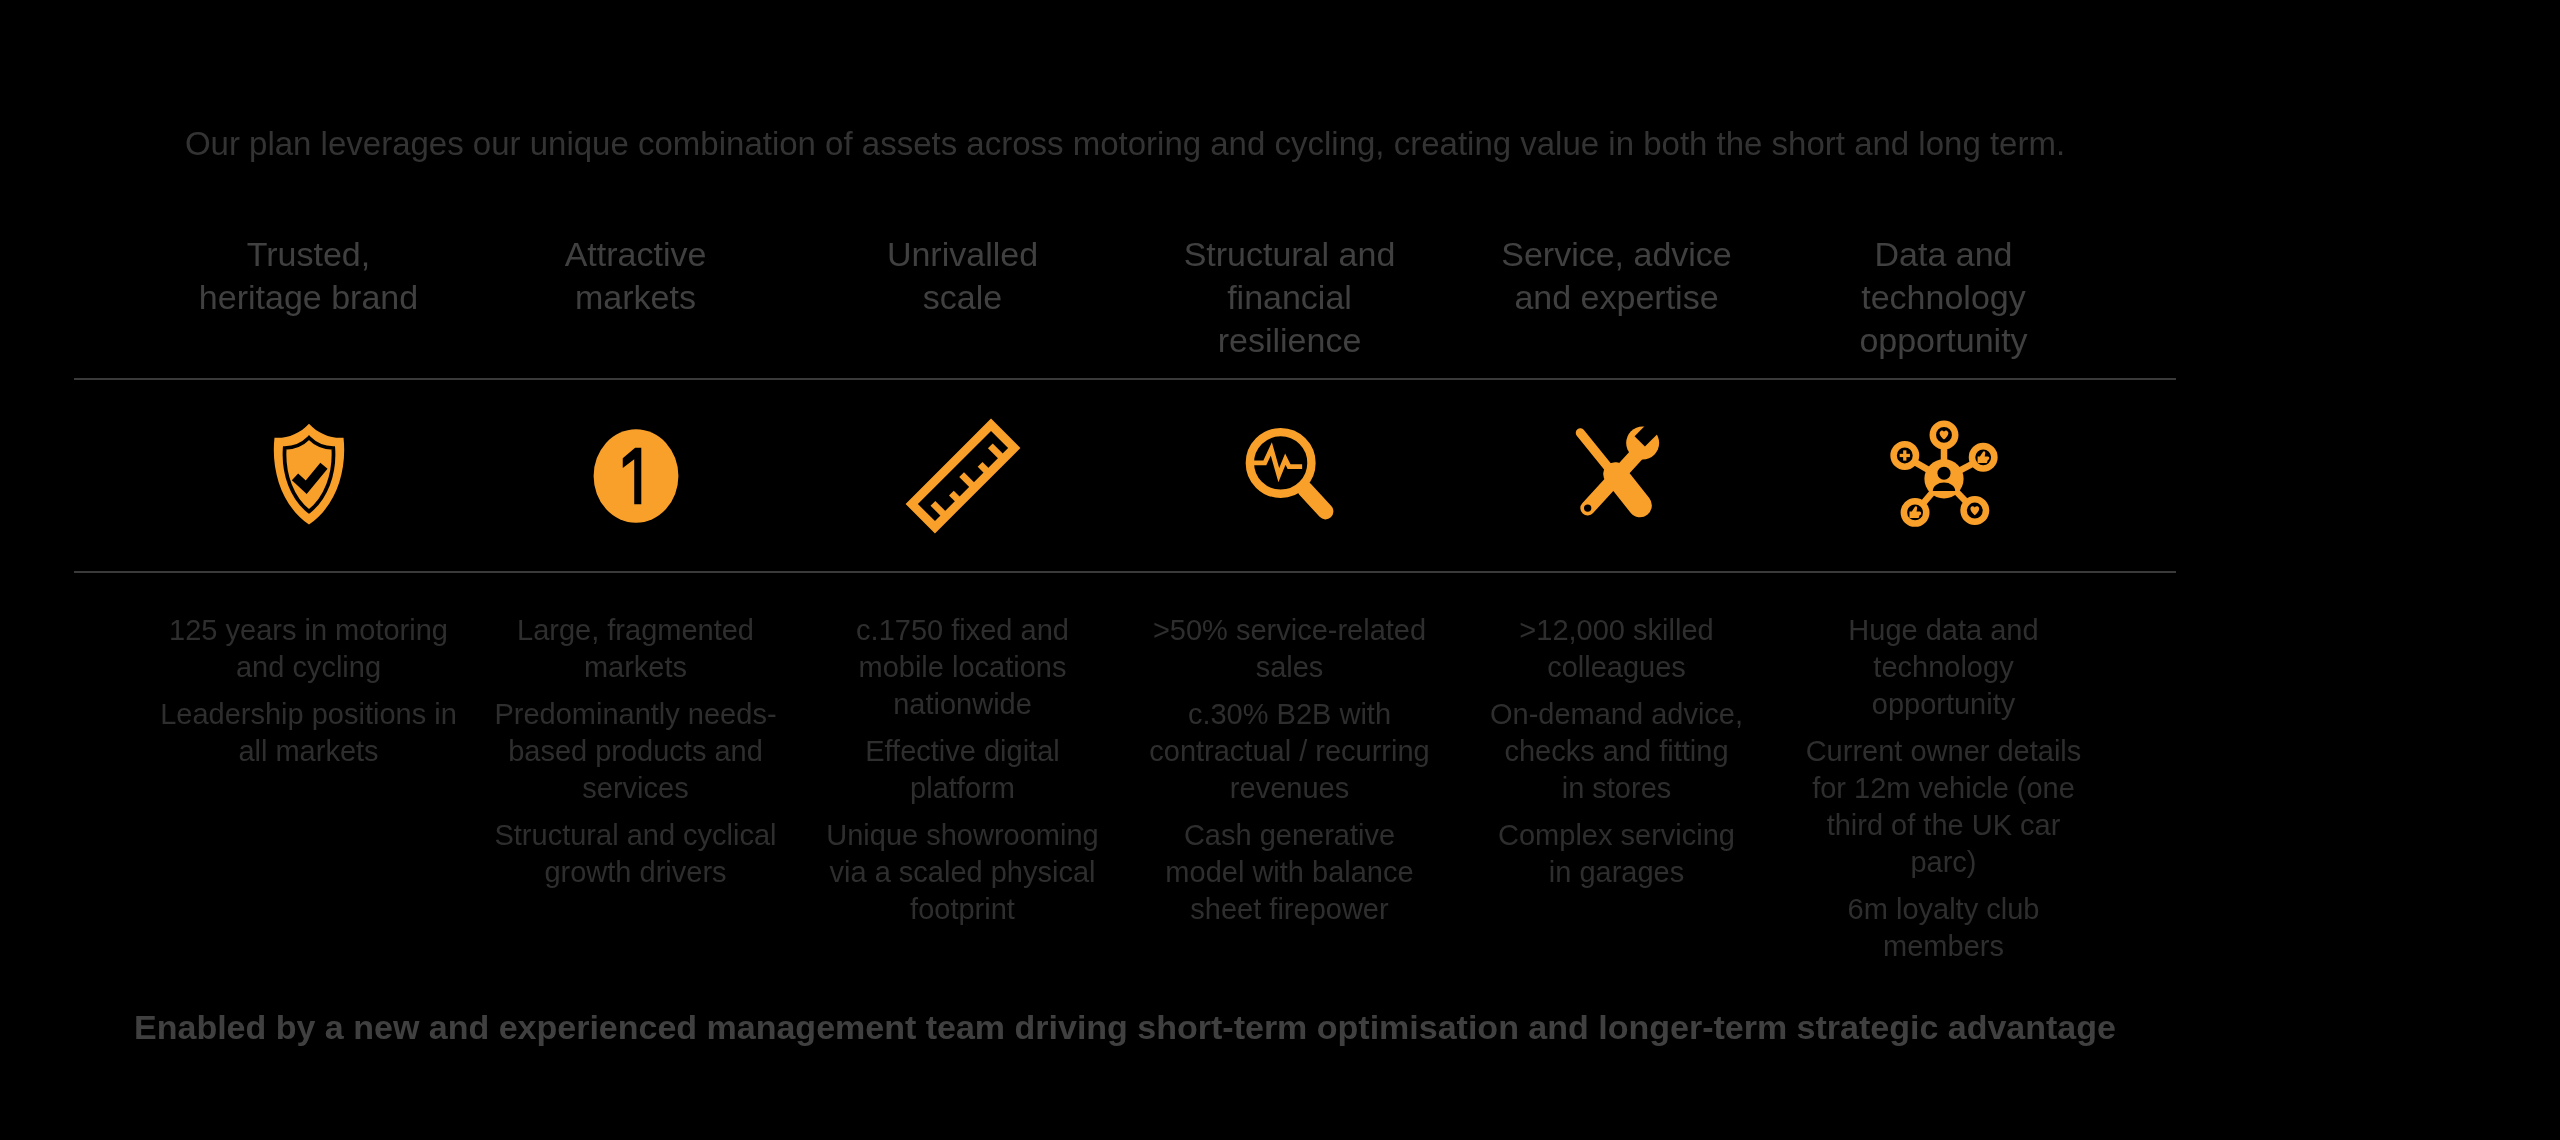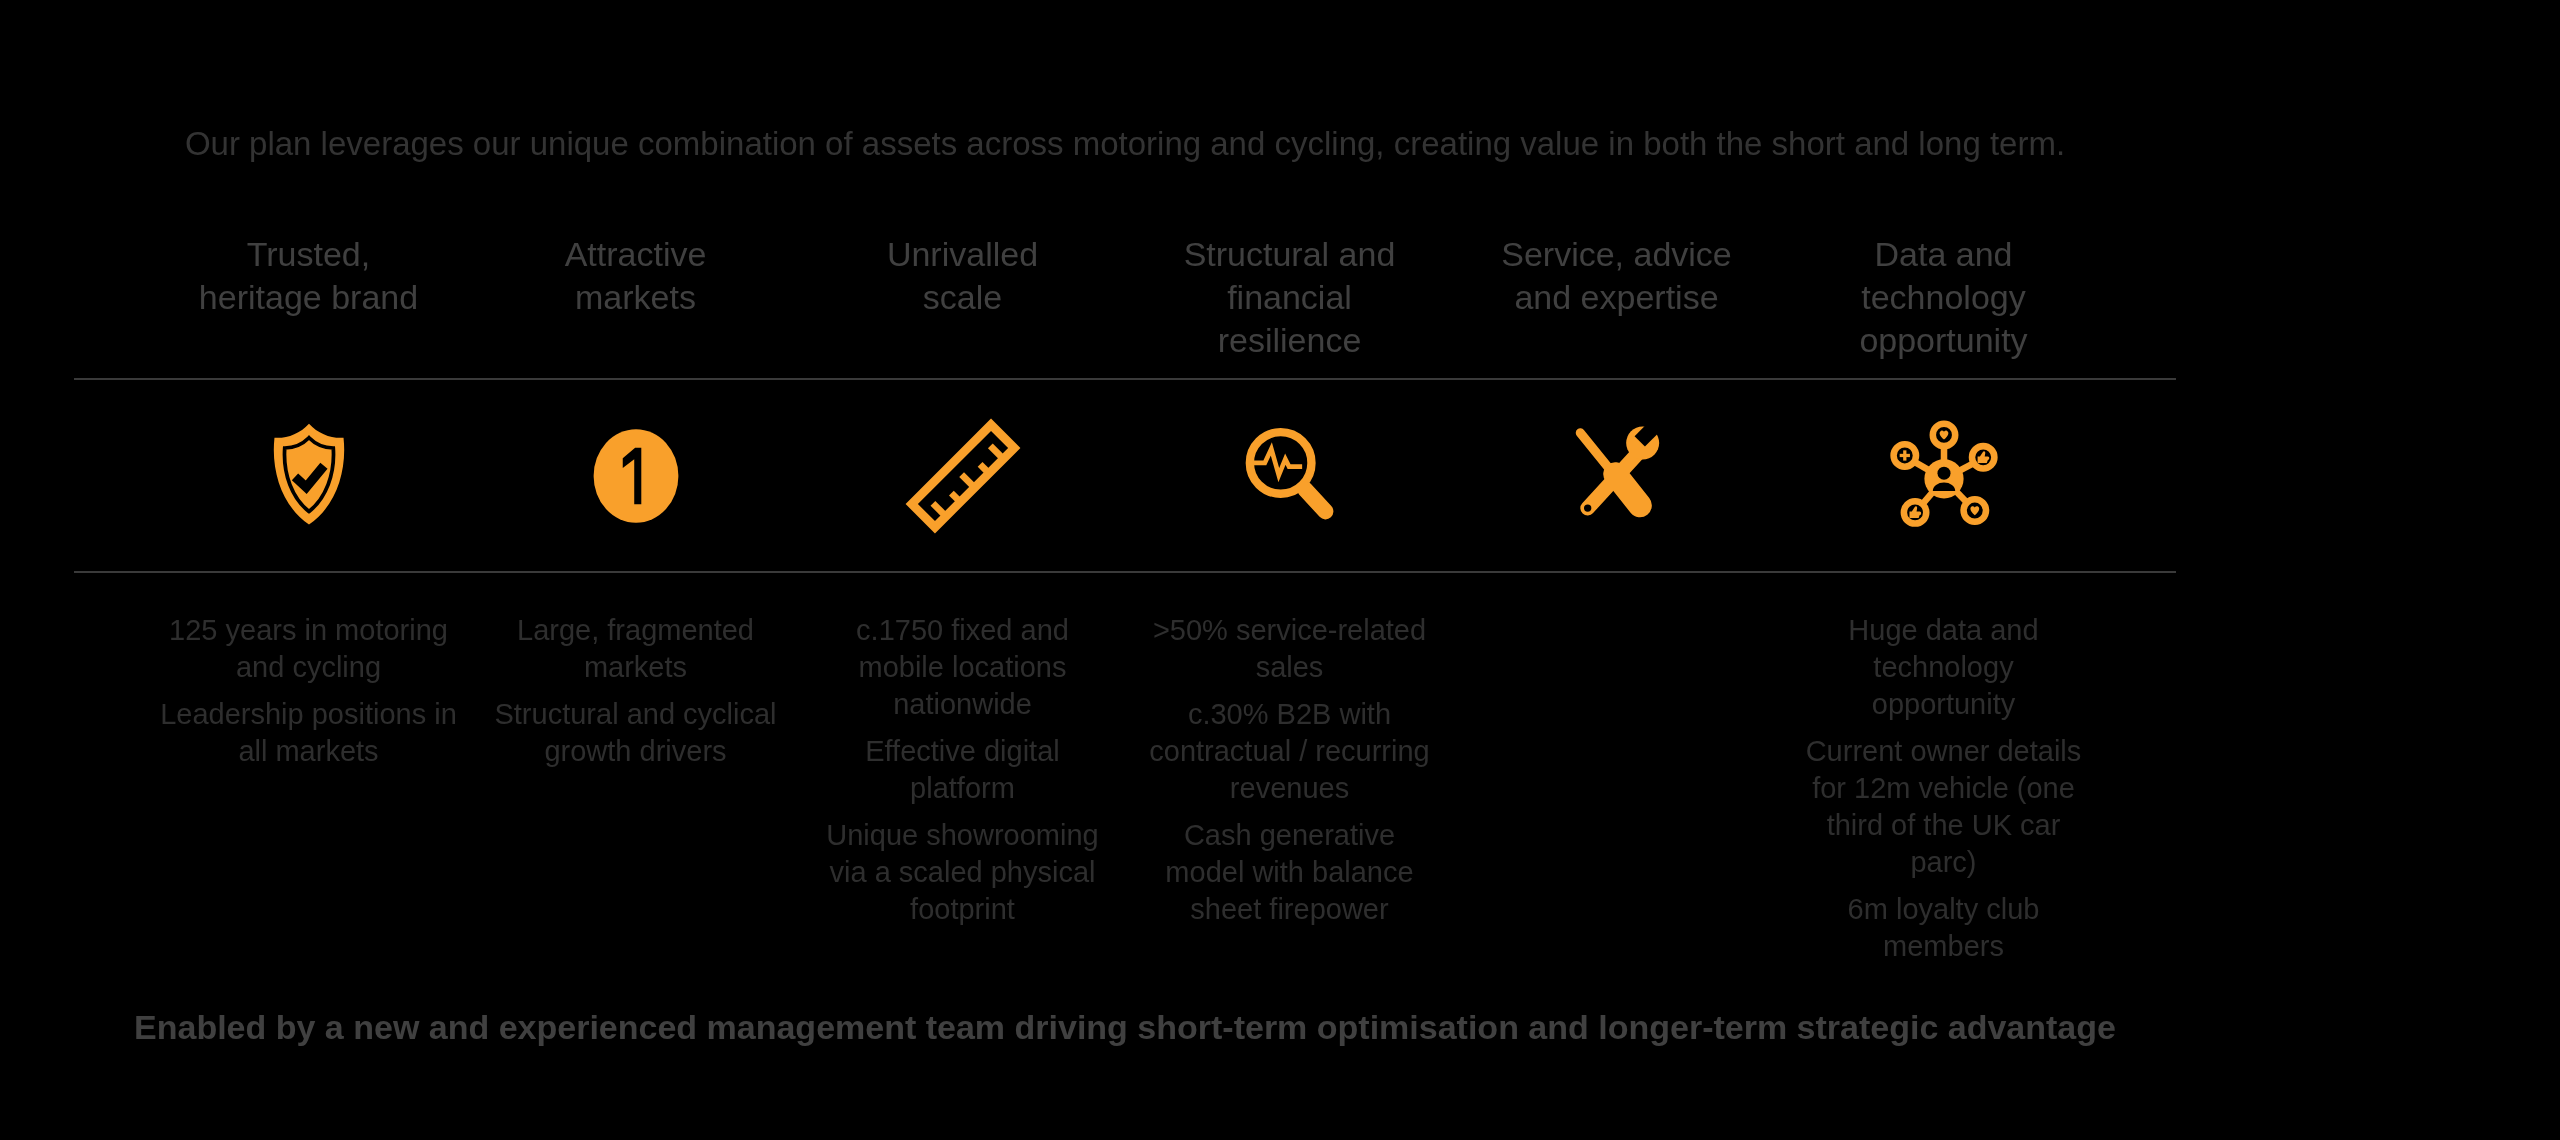--- a/index.html
+++ b/index.html
@@ -84,20 +84,23 @@
 markets</div>
     <div class="col-icon">
           <svg viewBox="0 0 120 120" width="106" height="106">
             <ellipse cx="60" cy="60" rx="48" ry="53" fill="var(--accent)"></ellipse>
             <path fill="#000" d="M66 28 h-7 l-14 12 v11 l13 -10 v51 h8 z"></path>
           </svg>
         </div>
     <div class="col-bullets">
           <p>Large, fragmented
 markets</p>
+          <p>Predominantly needs-
+based products and
+services</p>
           <p>Structural and cyclical
 growth drivers</p>
         </div>
   </div>
 
   <div class="col">
     <div class="col-header">Unrivalled
 scale</div>
     <div class="col-icon">
           <svg viewBox="0 0 120 120" width="116" height="116">
@@ -154,20 +157,29 @@
     <div class="col-icon">
           <svg viewBox="0 0 120 120" width="110" height="110">
             <line x1="20" y1="13" x2="50" y2="50" stroke="var(--accent)" stroke-width="10" stroke-linecap="round"></line>
             <line x1="58" y1="58" x2="85" y2="92" stroke="var(--accent)" stroke-width="26" stroke-linecap="round"></line>
             <line x1="83" y1="35" x2="28" y2="95" stroke="var(--accent)" stroke-width="16" stroke-linecap="round"></line>
             <circle cx="88" cy="24" r="18" fill="var(--accent)"></circle>
             <rect x="86" y="0" width="16" height="26" fill="#000" transform="rotate(45 94 13)"></rect>
             <circle cx="28" cy="95" r="4" fill="#000"></circle>
           </svg>
         </div>
+    <div class="col-bullets">
+          <p>&gt;12,000 skilled
+colleagues</p>
+          <p>On-demand advice,
+checks and fitting
+in stores</p>
+          <p>Complex servicing
+in garages</p>
+        </div>
   </div>
 
   <div class="col">
     <div class="col-header">Data and
 technology
 opportunity</div>
     <div class="col-icon">
           <svg viewBox="0 0 120 120" width="112" height="112">
             <g stroke="var(--accent)" stroke-width="7">
               <line x1="60" y1="63" x2="60" y2="18"></line>

